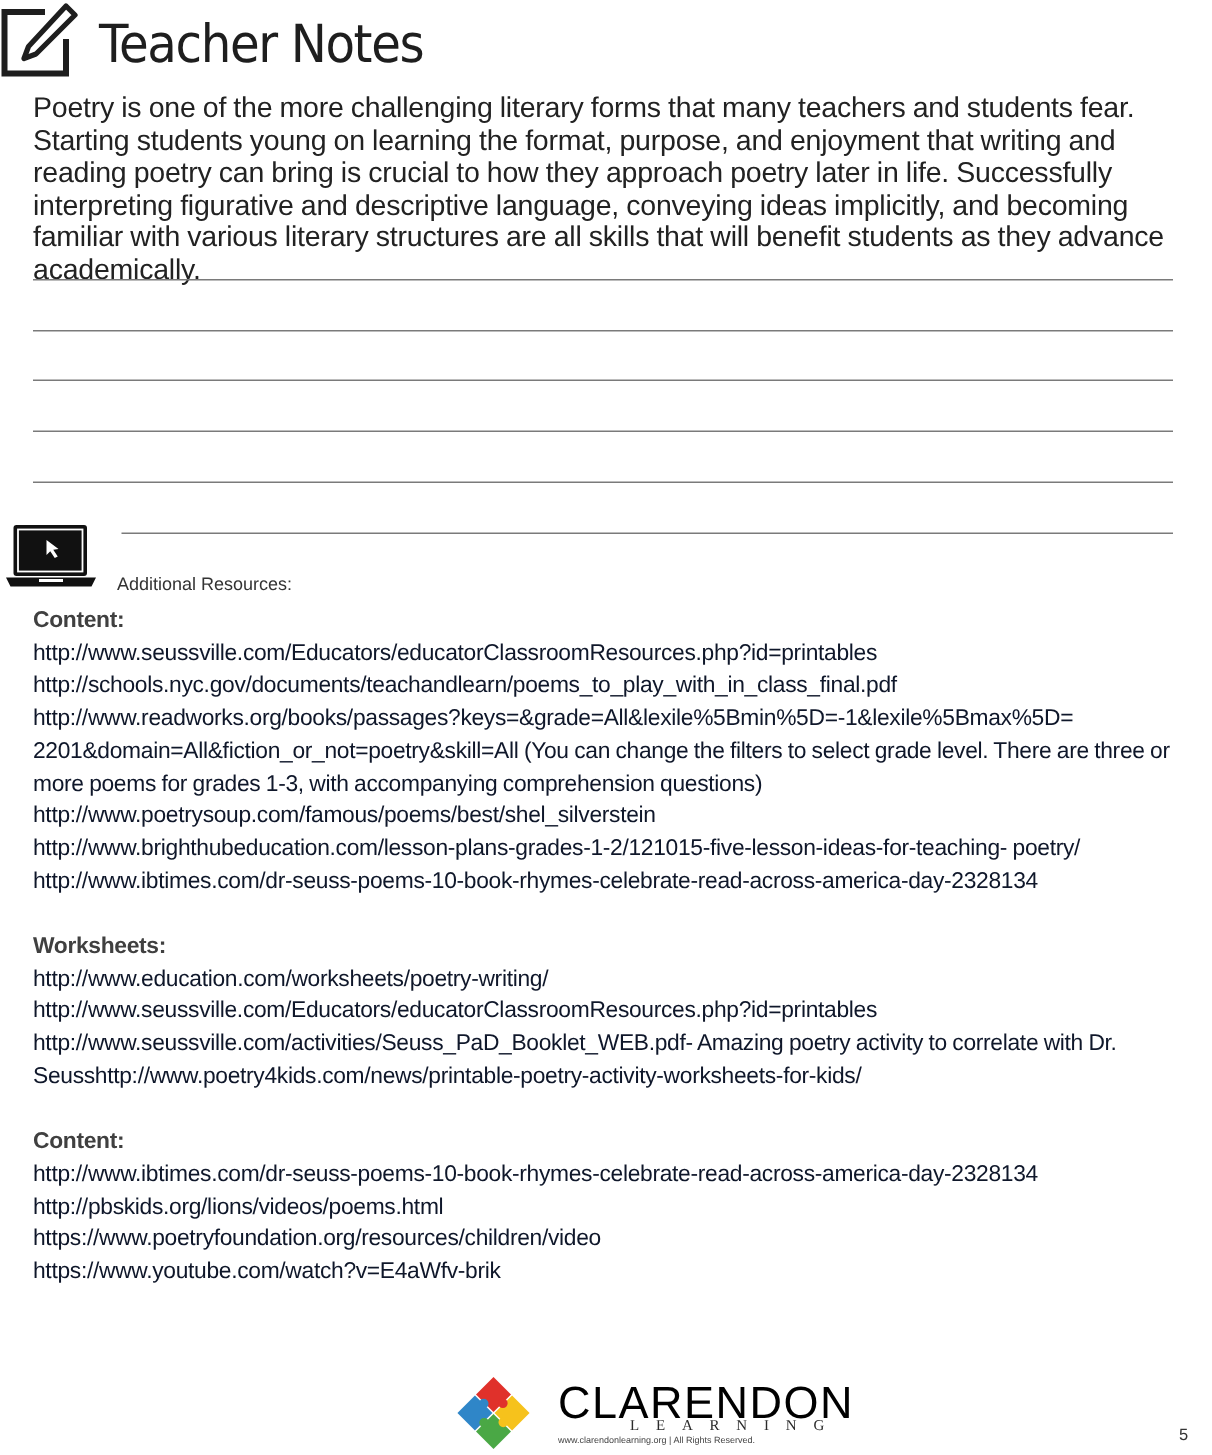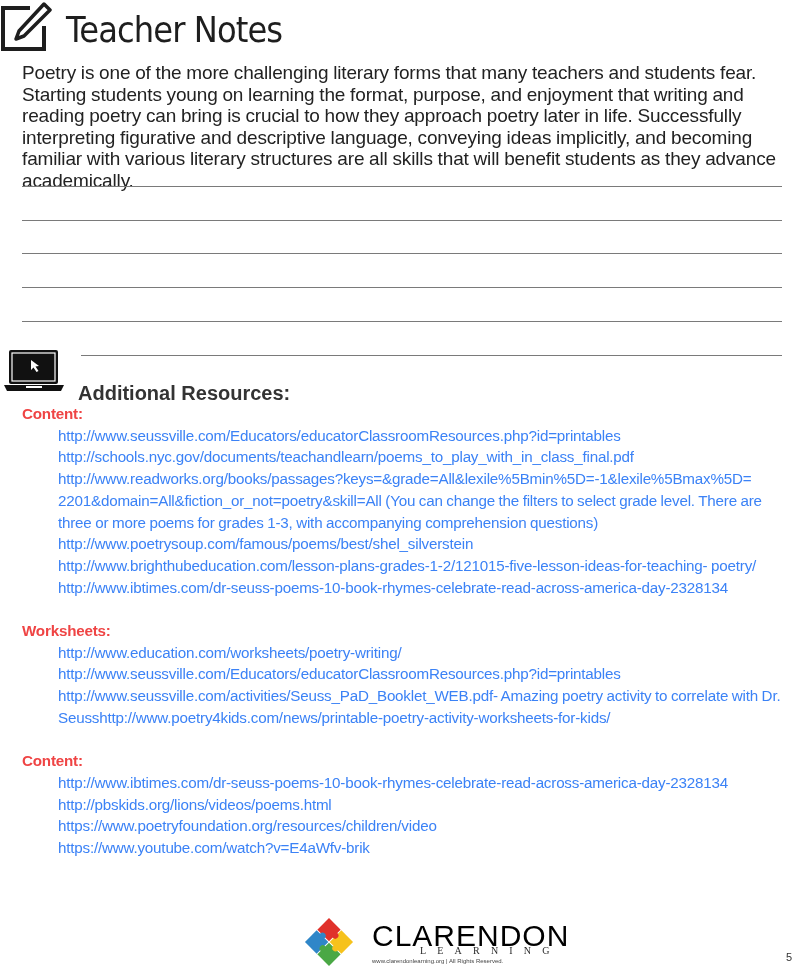--- a/index.html
+++ b/index.html
@@ -64,47 +64,46 @@
       position: absolute;
       left: 4px;
       top: 349px;
       width: 60px;
       height: 44px;
     }
     .resources-heading {
       position: absolute;
       left: 78px;
       top: 382px;
-      font-size: 20px;
-      font-weight: bold;
+      font-size: 12px;
+      font-weight: normal;
       color: #333;
     }
     .resources {
       position: absolute;
       left: 22px;
       top: 403px;
       width: 770px;
       font-size: 15.2px;
       line-height: 21.7px;
       color: #222;
       letter-spacing: -0.2px;
       word-spacing: -0.4px;
     }
     .section-label {
       font-weight: bold;
-      color: #ef4444;
+      color: #404040;
       display: block;
     }
     .link-line {
       display: block;
-      color: #3b82f6;
+      color: #0f172a;
       text-decoration: none;
       white-space: normal;
       word-break: break-word;
-      margin-left: 36px;
     }
     .gap {
       display: block;
       height: 21.7px;
     }
     .footer-logo {
       position: absolute;
       left: 300px;
       top: 912px;
       width: 215px;

